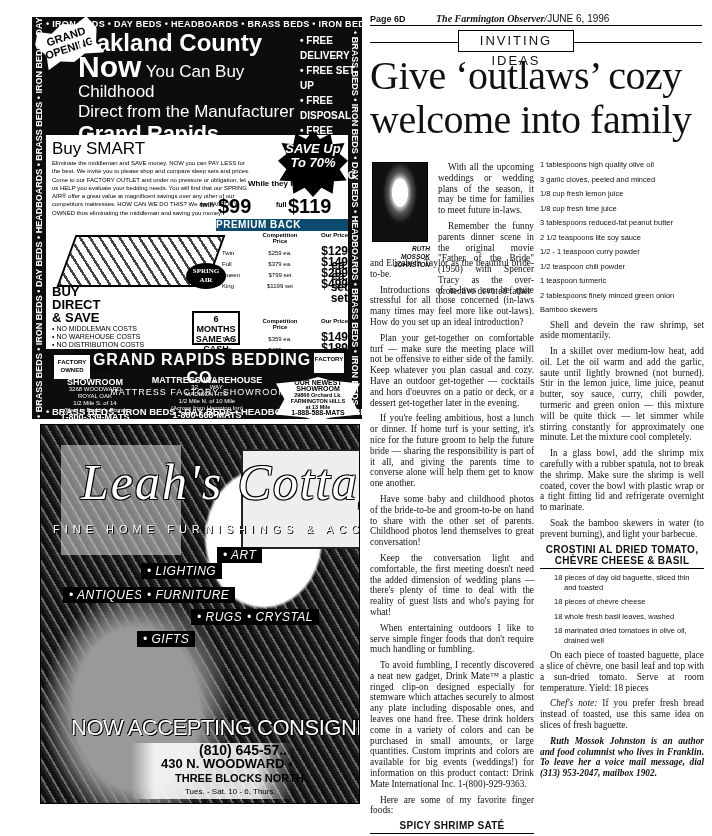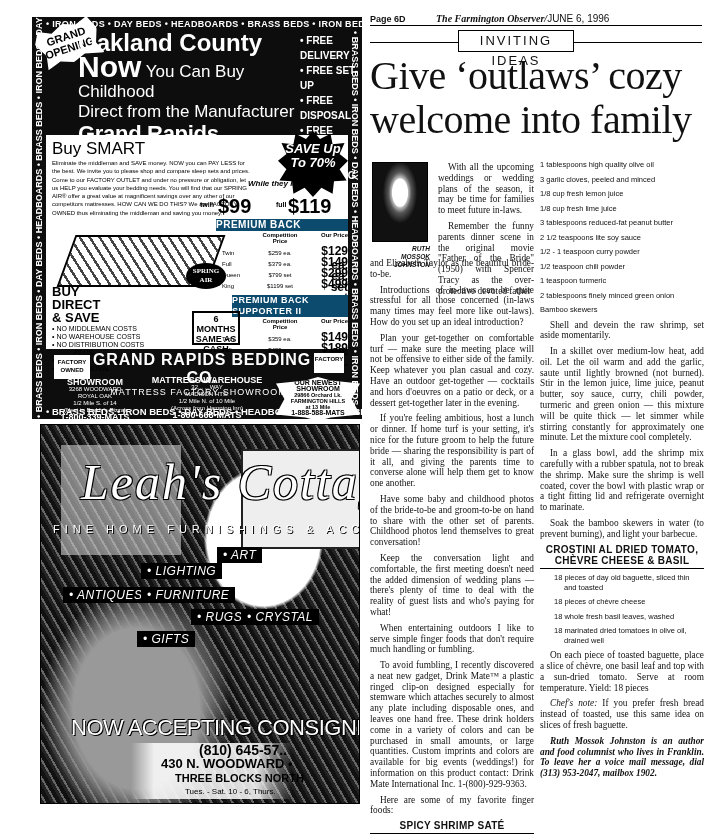--- a/index.html
+++ b/index.html
@@ -15,21 +15,21 @@
 .hdr .now{font-size:17px;line-height:20px}
 .hdr .now b{font-size:30px;font-weight:900}
 .hdr .dir{font-size:17px;line-height:19px}
 .hdr .grb{font-size:22px;font-weight:900;line-height:26px;letter-spacing:-.3px}
 .hdr .mfo{font-size:15px;font-style:italic;line-height:18px}
 .free{position:absolute;left:268px;top:16px;width:60px;font-size:10px;font-weight:bold;line-height:15px}
 .white{position:absolute;left:14px;top:118px;width:302px;height:214px;background:#fff;color:#000}
 .bs-title{position:absolute;left:6px;top:4px;font-size:17px;font-weight:400}
 .bs-text{position:absolute;left:6px;top:24px;width:200px;font-size:6px;line-height:8.3px}
 .save{position:absolute;left:232px;top:-4px;width:70px;height:66px;background:#000;color:#fff;font-weight:900;font-style:italic;font-size:13px;line-height:14px;text-align:center;padding-top:11px;clip-path:polygon(50% 0,60% 12%,75% 4%,78% 20%,95% 18%,88% 35%,100% 45%,88% 58%,98% 75%,80% 76%,78% 95%,62% 86%,50% 100%,38% 86%,22% 95%,20% 76%,2% 75%,12% 58%,0 45%,12% 35%,5% 18%,22% 20%,25% 4%,40% 12%)}
-.wtl{position:absolute;left:160px;top:44px;width:140px;text-align:center;font-size:8px;font-style:italic;font-weight:bold}
+.wtl{position:absolute;left:160px;top:44px;width:140px;text-align:center;font-size:8px;font-weight:bold}
 .bsc{position:absolute;left:144px;top:52px;width:158px;text-align:center;font-size:11px;font-weight:900;letter-spacing:.3px}
 .prices1{position:absolute;left:150px;top:64px;width:150px;font-weight:900;font-size:20px}
 .prices1 span{position:absolute}
 .pbar{position:absolute;background:#0c4a6e;color:#fff;font-weight:bold;font-size:10px;letter-spacing:.5px}
 .ptable{position:absolute;left:176px;width:126px;font-size:6px}
 .ptable .hr{display:flex;font-weight:bold;text-align:center}
 .ptable .row{display:flex;align-items:baseline;height:11px}
 .ptable .c1{width:36px}
 .ptable .c2{width:44px;text-align:center}
 .ptable .c3{width:46px;text-align:right;font-size:12px;font-weight:900}
@@ -145,24 +145,20 @@
       <div class="row">
           <span class="c1">King</span>
           <span class="c2">$1199 set</span>
           <span class="c3">$499 set</span>
         </div>
     </div>
 
     <div class="mattress"></div>
     <div class="springair">SPRING AIR</div>
 
-    <div class="pbar" style="left:186px;top:160px;width:116px;height:22px;line-height:11px;font-size:9px">
-      <div>PREMIUM BACK SUPPORTER II</div>
-      <div>FIRM or PLUSH</div>
-    </div>
     <div class="ptable" style="top:183px">
       <div class="hr">
           <span class="c1"></span>
           <span class="c2">Competition Price</span>
           <span class="c3" style="font-size:6px">Our Price</span>
         </div>
       <div class="row">
           <span class="c1">Twin</span>
           <span class="c2">$359 ea.</span>
           <span class="c3">$149 ea.</span>

